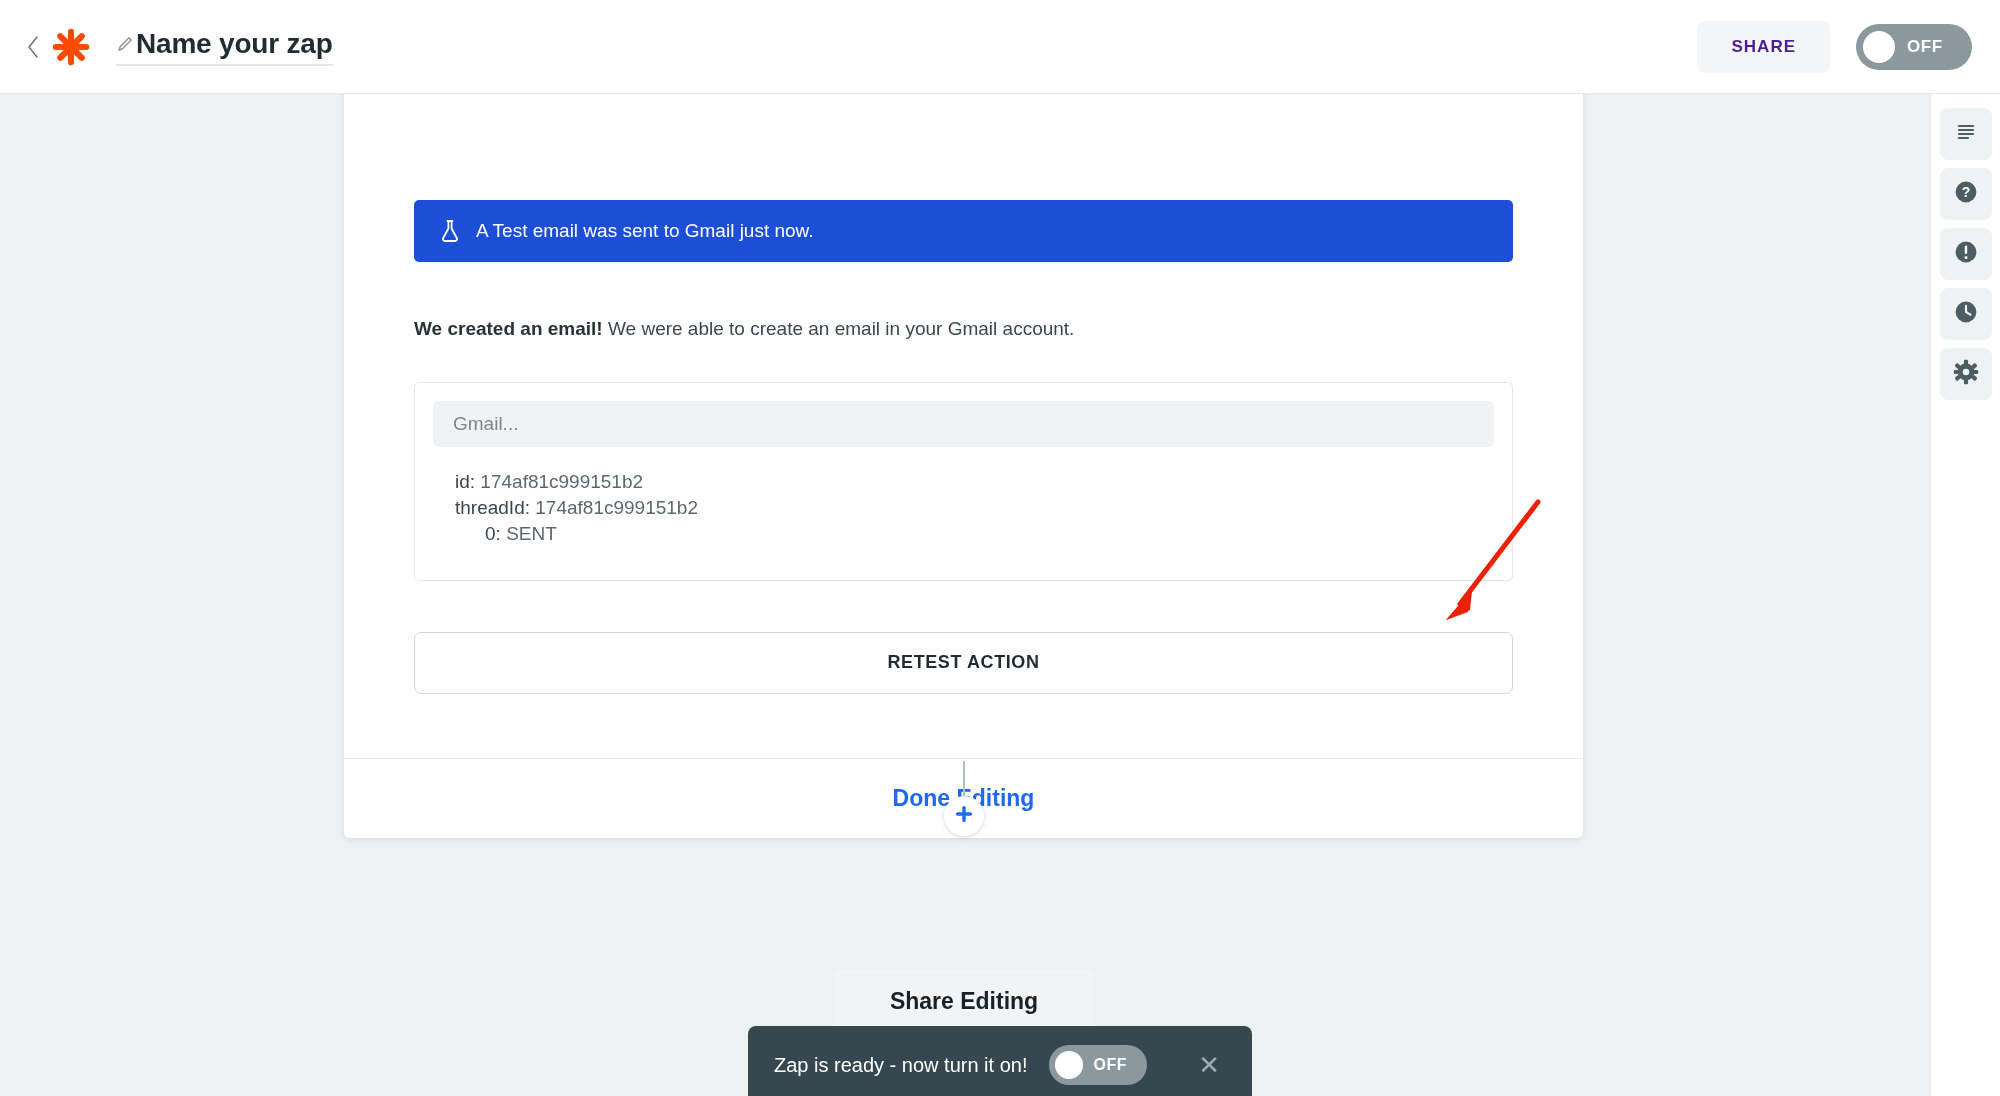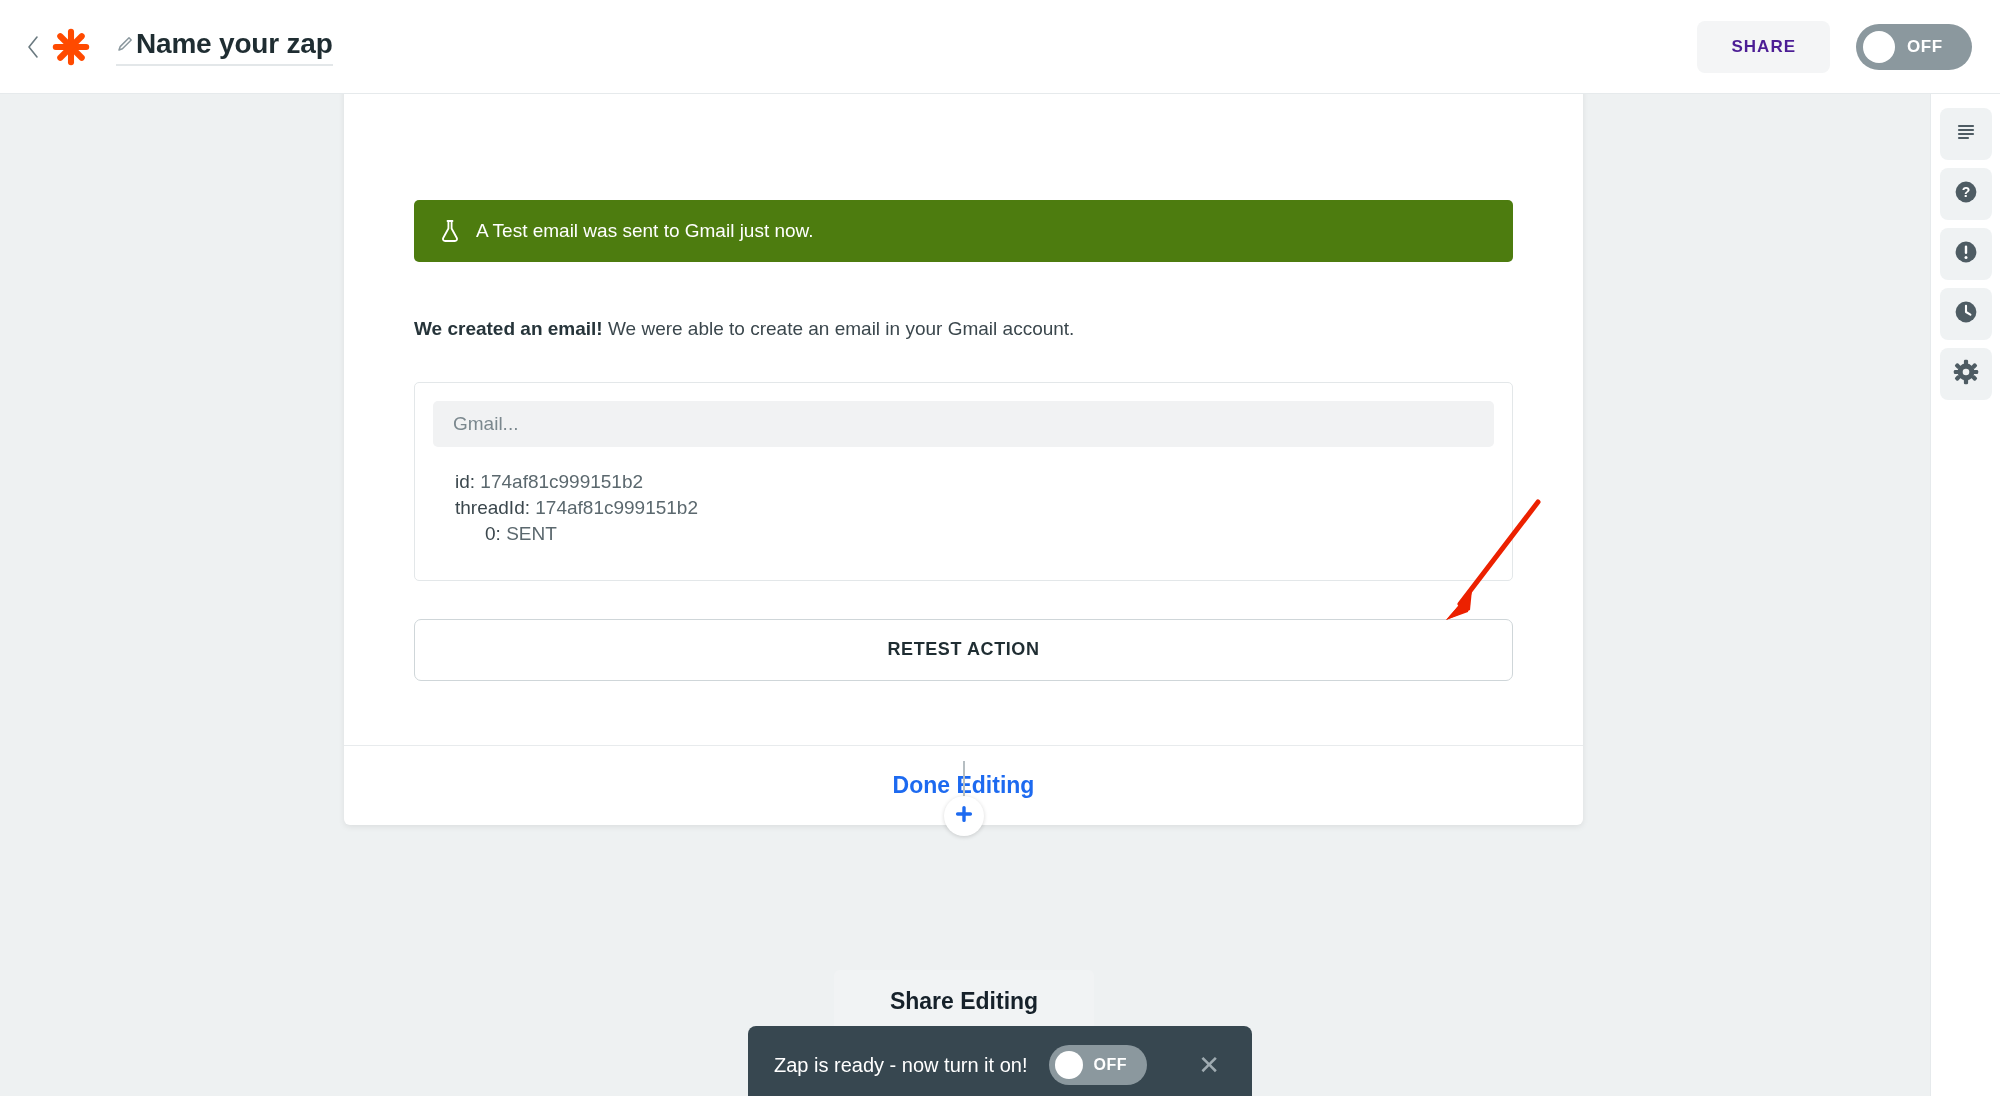--- a/index.html
+++ b/index.html
@@ -119,21 +119,21 @@
     border-radius: 6px;
     box-shadow: 0 2px 6px rgba(0,0,0,0.08);
   }
   .card-body {
     padding: 0 70px 64px 70px;
   }
 
   .test-banner {
     margin-top: 166px;
     height: 62px;
-    background: #4d7c0f;
+    background: #1d4ed8;
     border-radius: 5px;
     display: flex;
     align-items: center;
     padding-left: 26px;
     gap: 16px;
   }
   .flask-icon { color:#ffffff; display:flex; align-items:center; }
   .test-banner-text {
     color: #ffffff;
     font-size: 19px;
@@ -169,21 +169,21 @@
   .kv-row {
     font-size: 19px;
     color: #5b686e;
     line-height: 1.38;
     white-space: nowrap;
   }
   .kv-row.indent { padding-left: 30px; }
   .kv-key { font-weight: normal; color: #3b474d; }
 
   .btn-row {
-    margin-top: 38px;
+    margin-top: 51px;
     display: flex;
     gap: 34px;
   }
   .btn {
     flex: 1;
     height: 62px;
     border-radius: 7px;
     font-size: 18px;
     font-weight: bold;
     letter-spacing: 0.6px;

